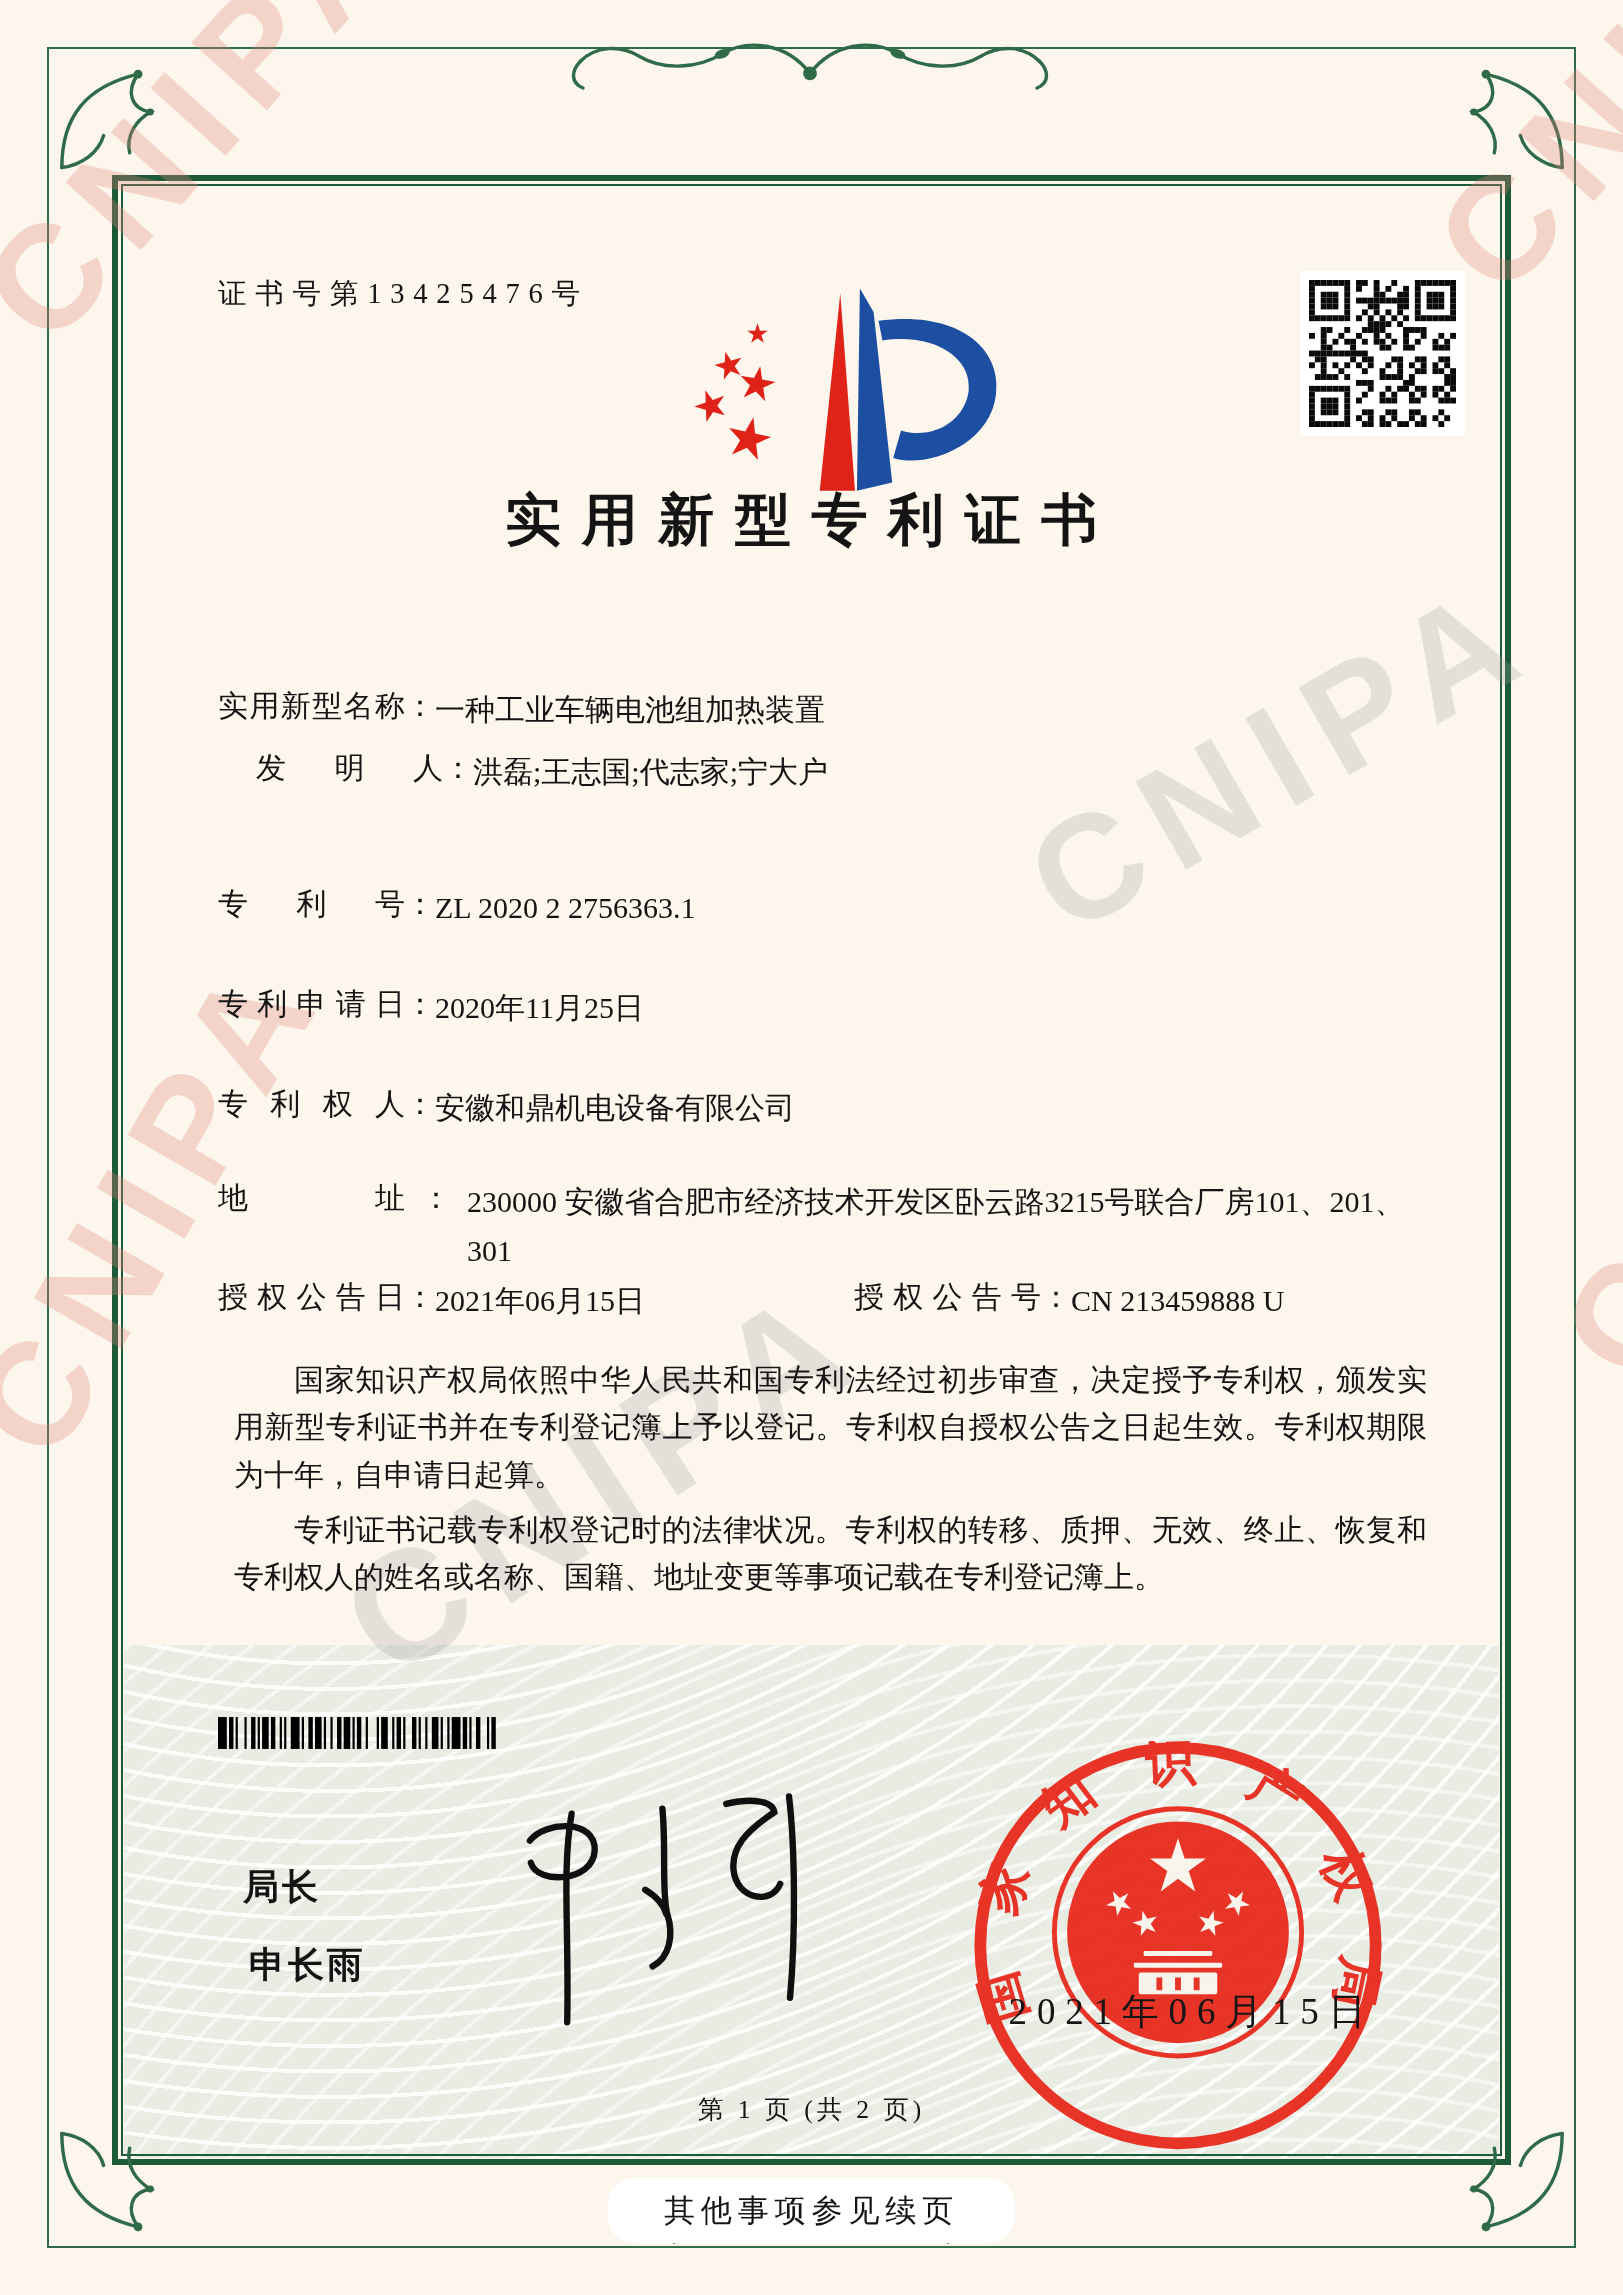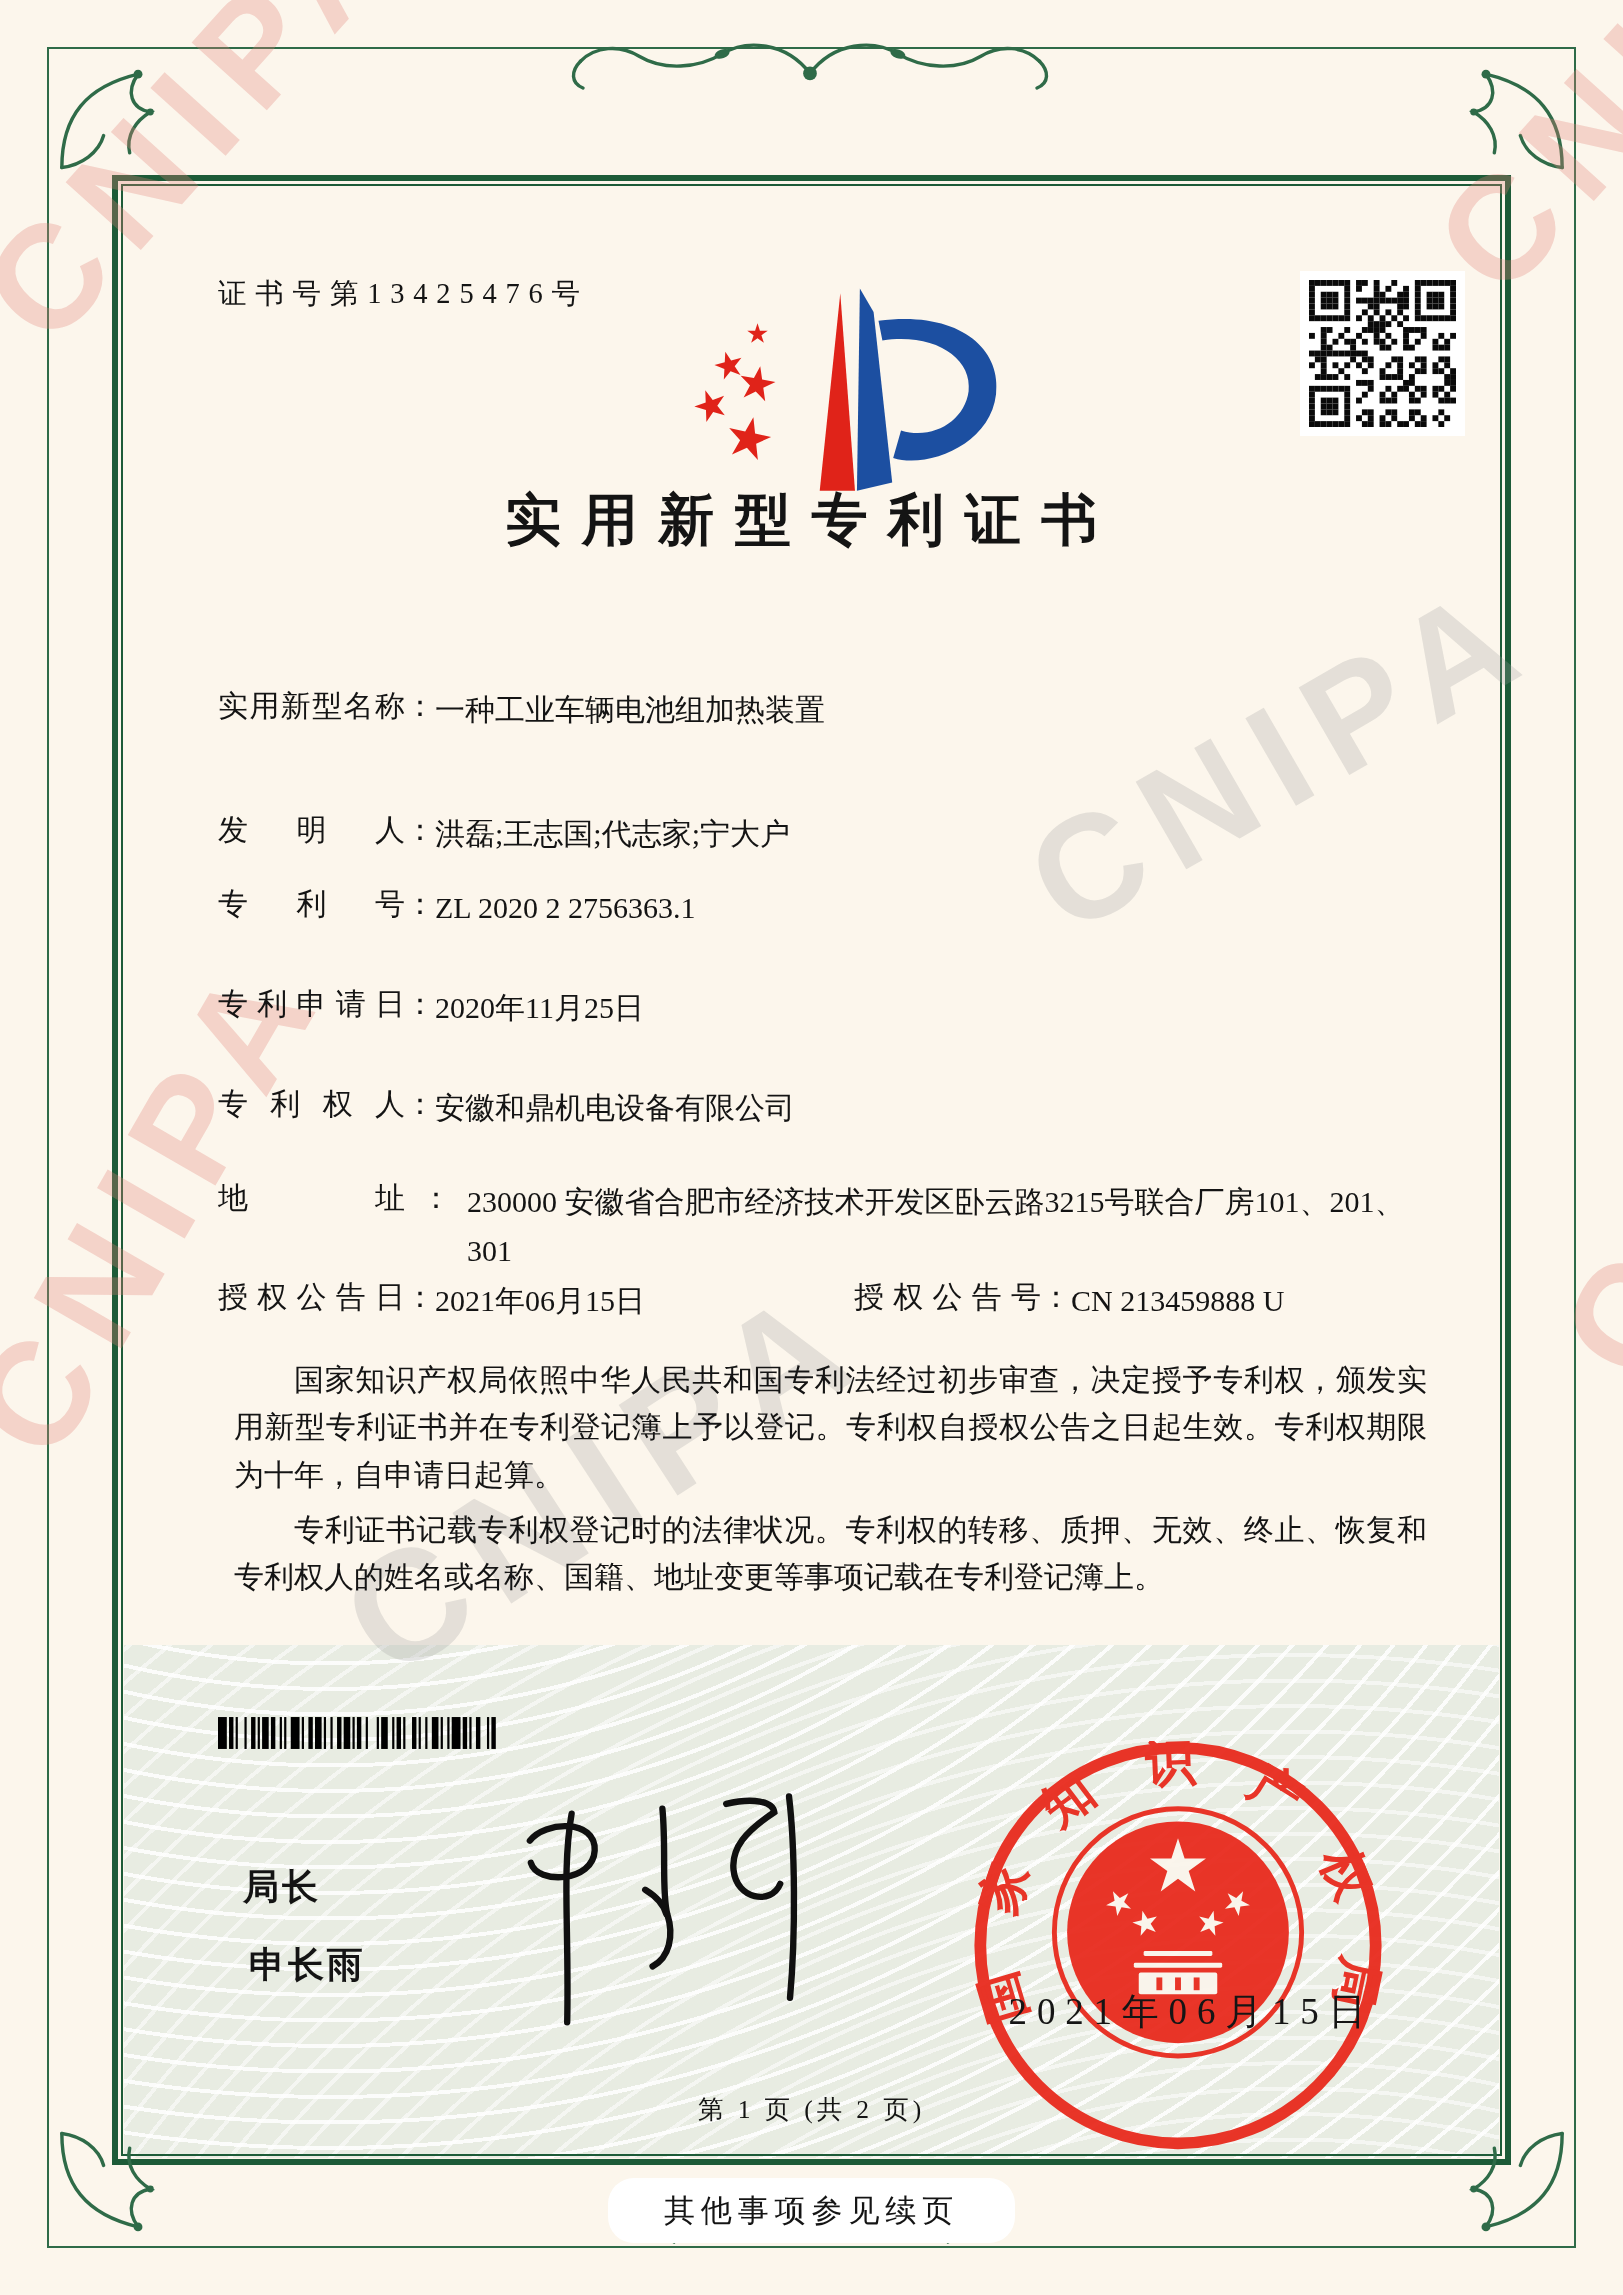--- a/index.html
+++ b/index.html
@@ -450,21 +450,21 @@
       </svg>
   </div>
 
   <h1 class="title">实用新型专利证书</h1>
 
   <div class="frow" style="top:686px;">
     <span class="flabel">实用新型名称</span>
       <span class="fcolon">：</span>
     <div class="fvalue">一种工业车辆电池组加热装置</div>
   </div>
-  <div class="frow" style="top:810px;">
+  <div class="frow" style="top:748px;margin-left:38px;">
     <span class="flabel">发明人</span>
       <span class="fcolon">：</span>
     <div class="fvalue">洪磊;王志国;代志家;宁大户</div>
   </div>
   <div class="frow" style="top:884px;">
     <span class="flabel">专利号</span>
       <span class="fcolon">：</span>
     <div class="fvalue">ZL 2020 2 2756363.1</div>
   </div>
   <div class="frow" style="top:984px;">

